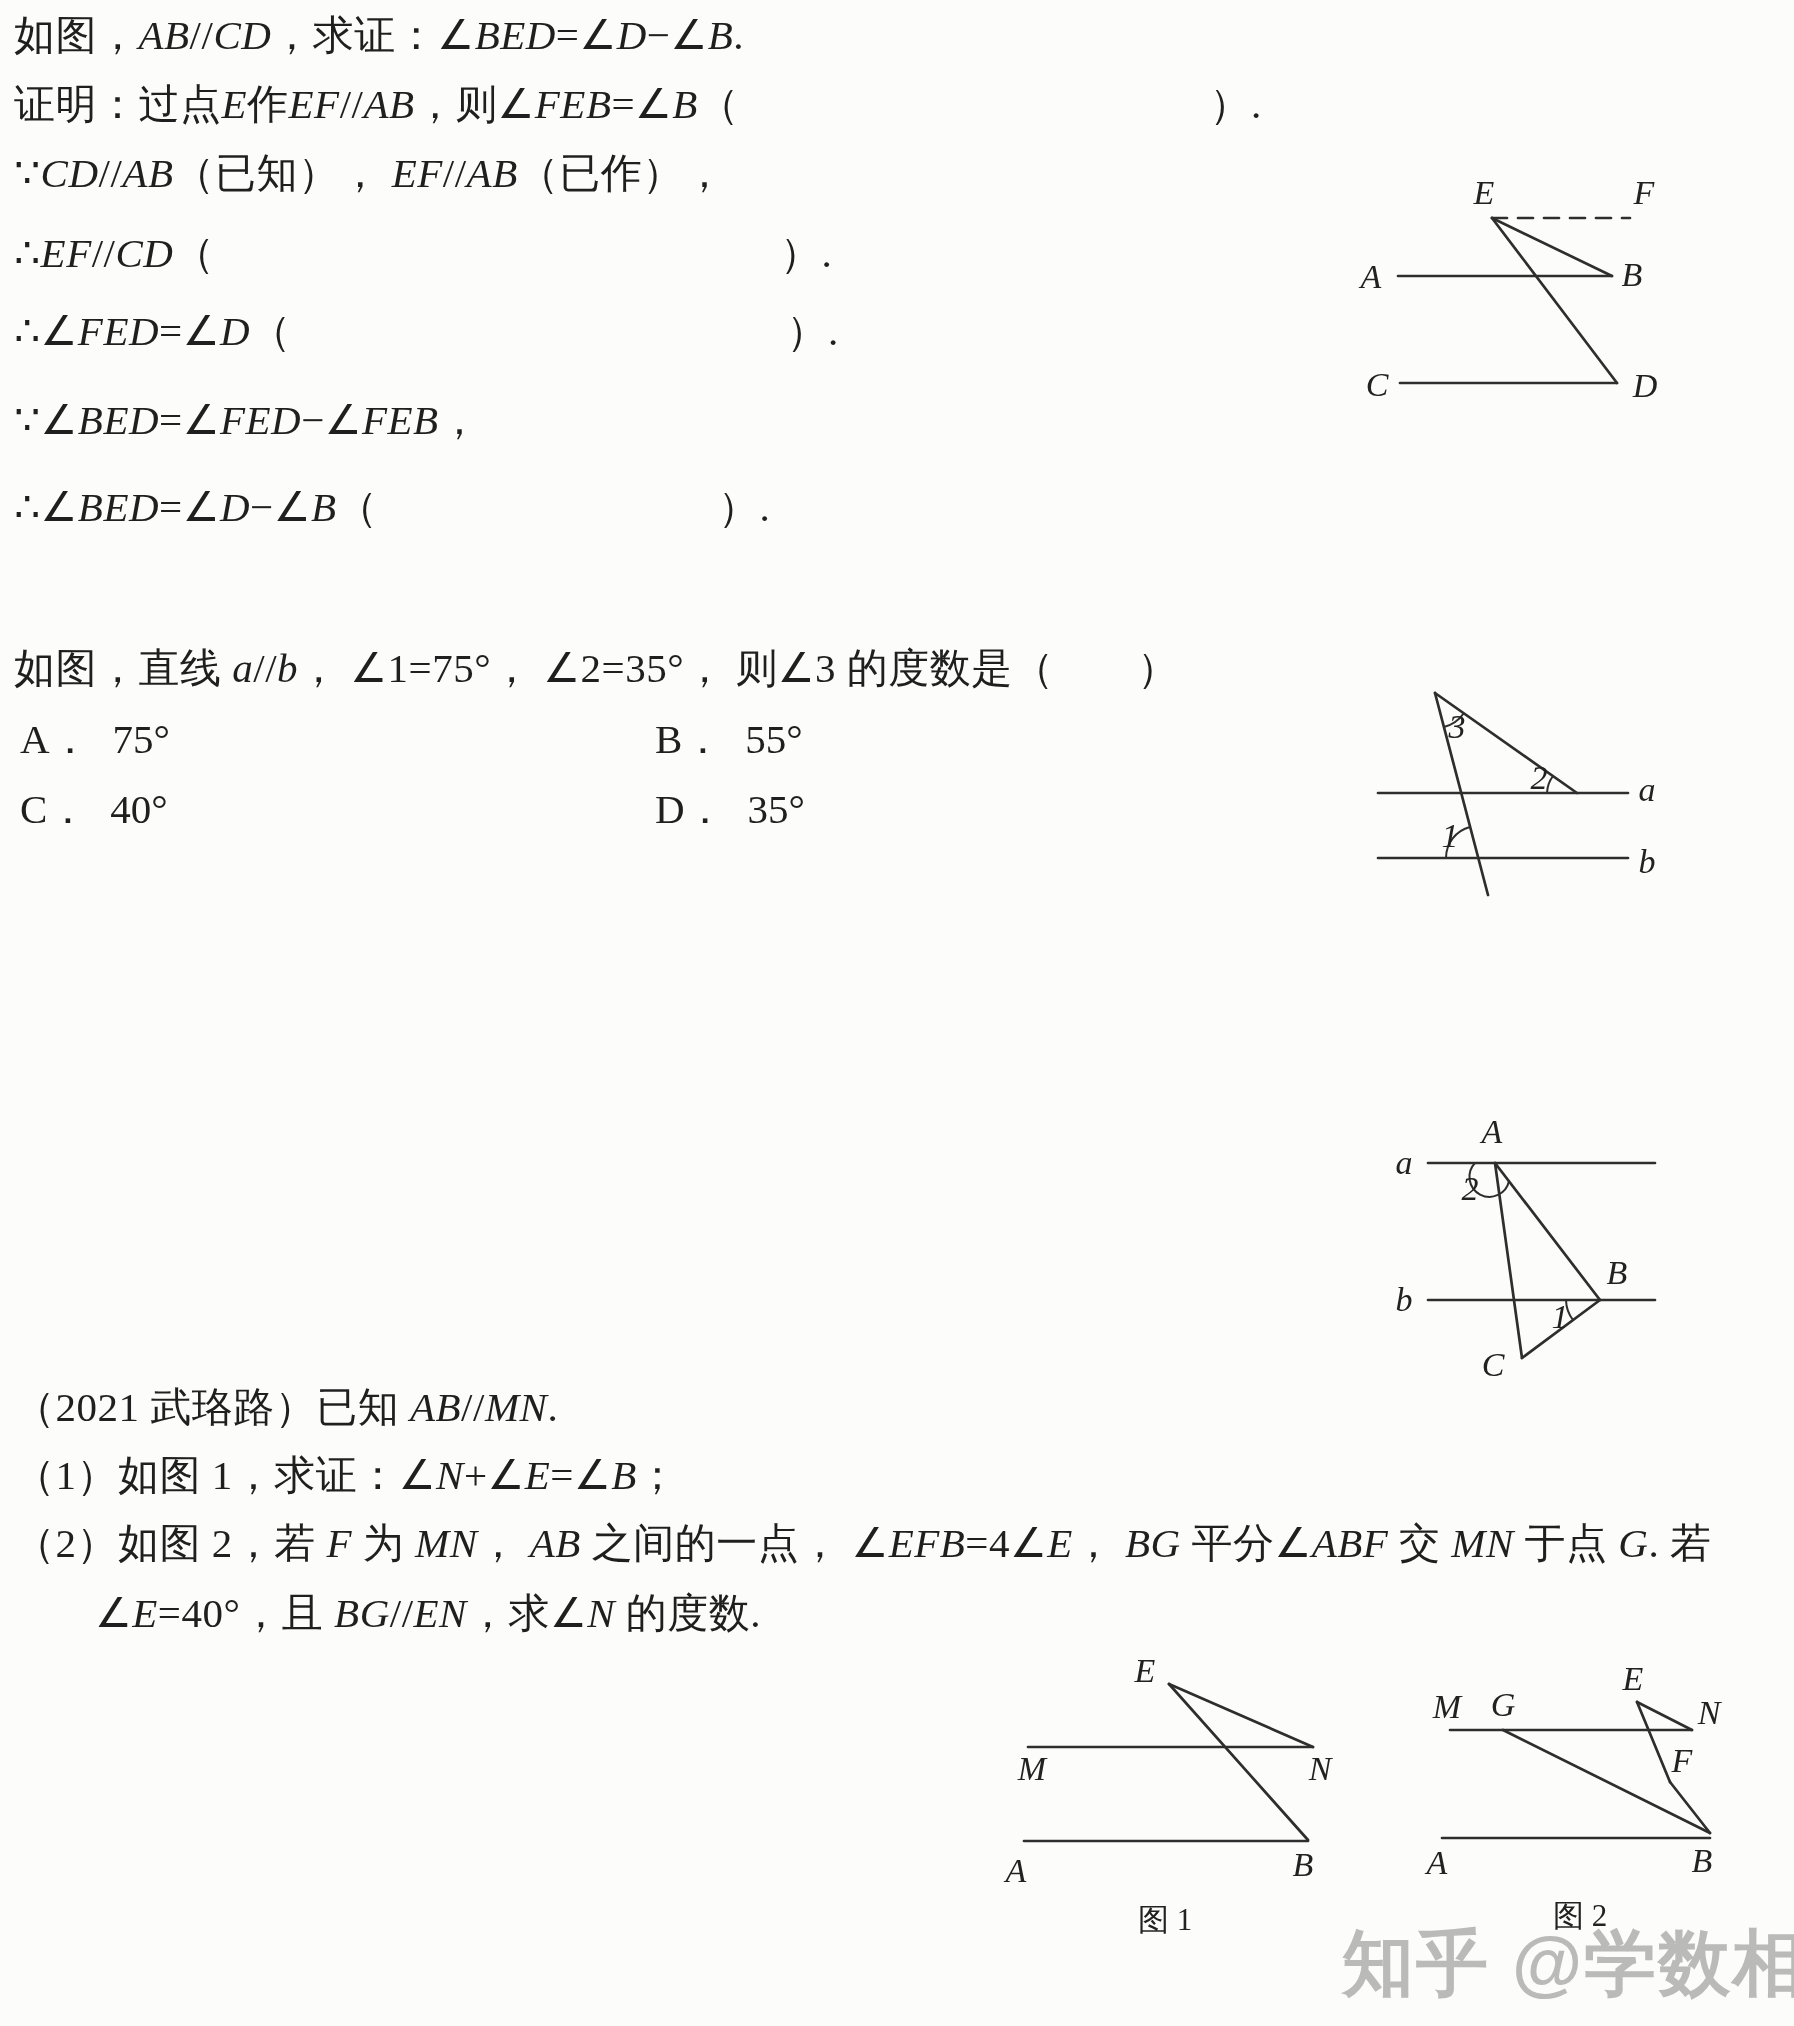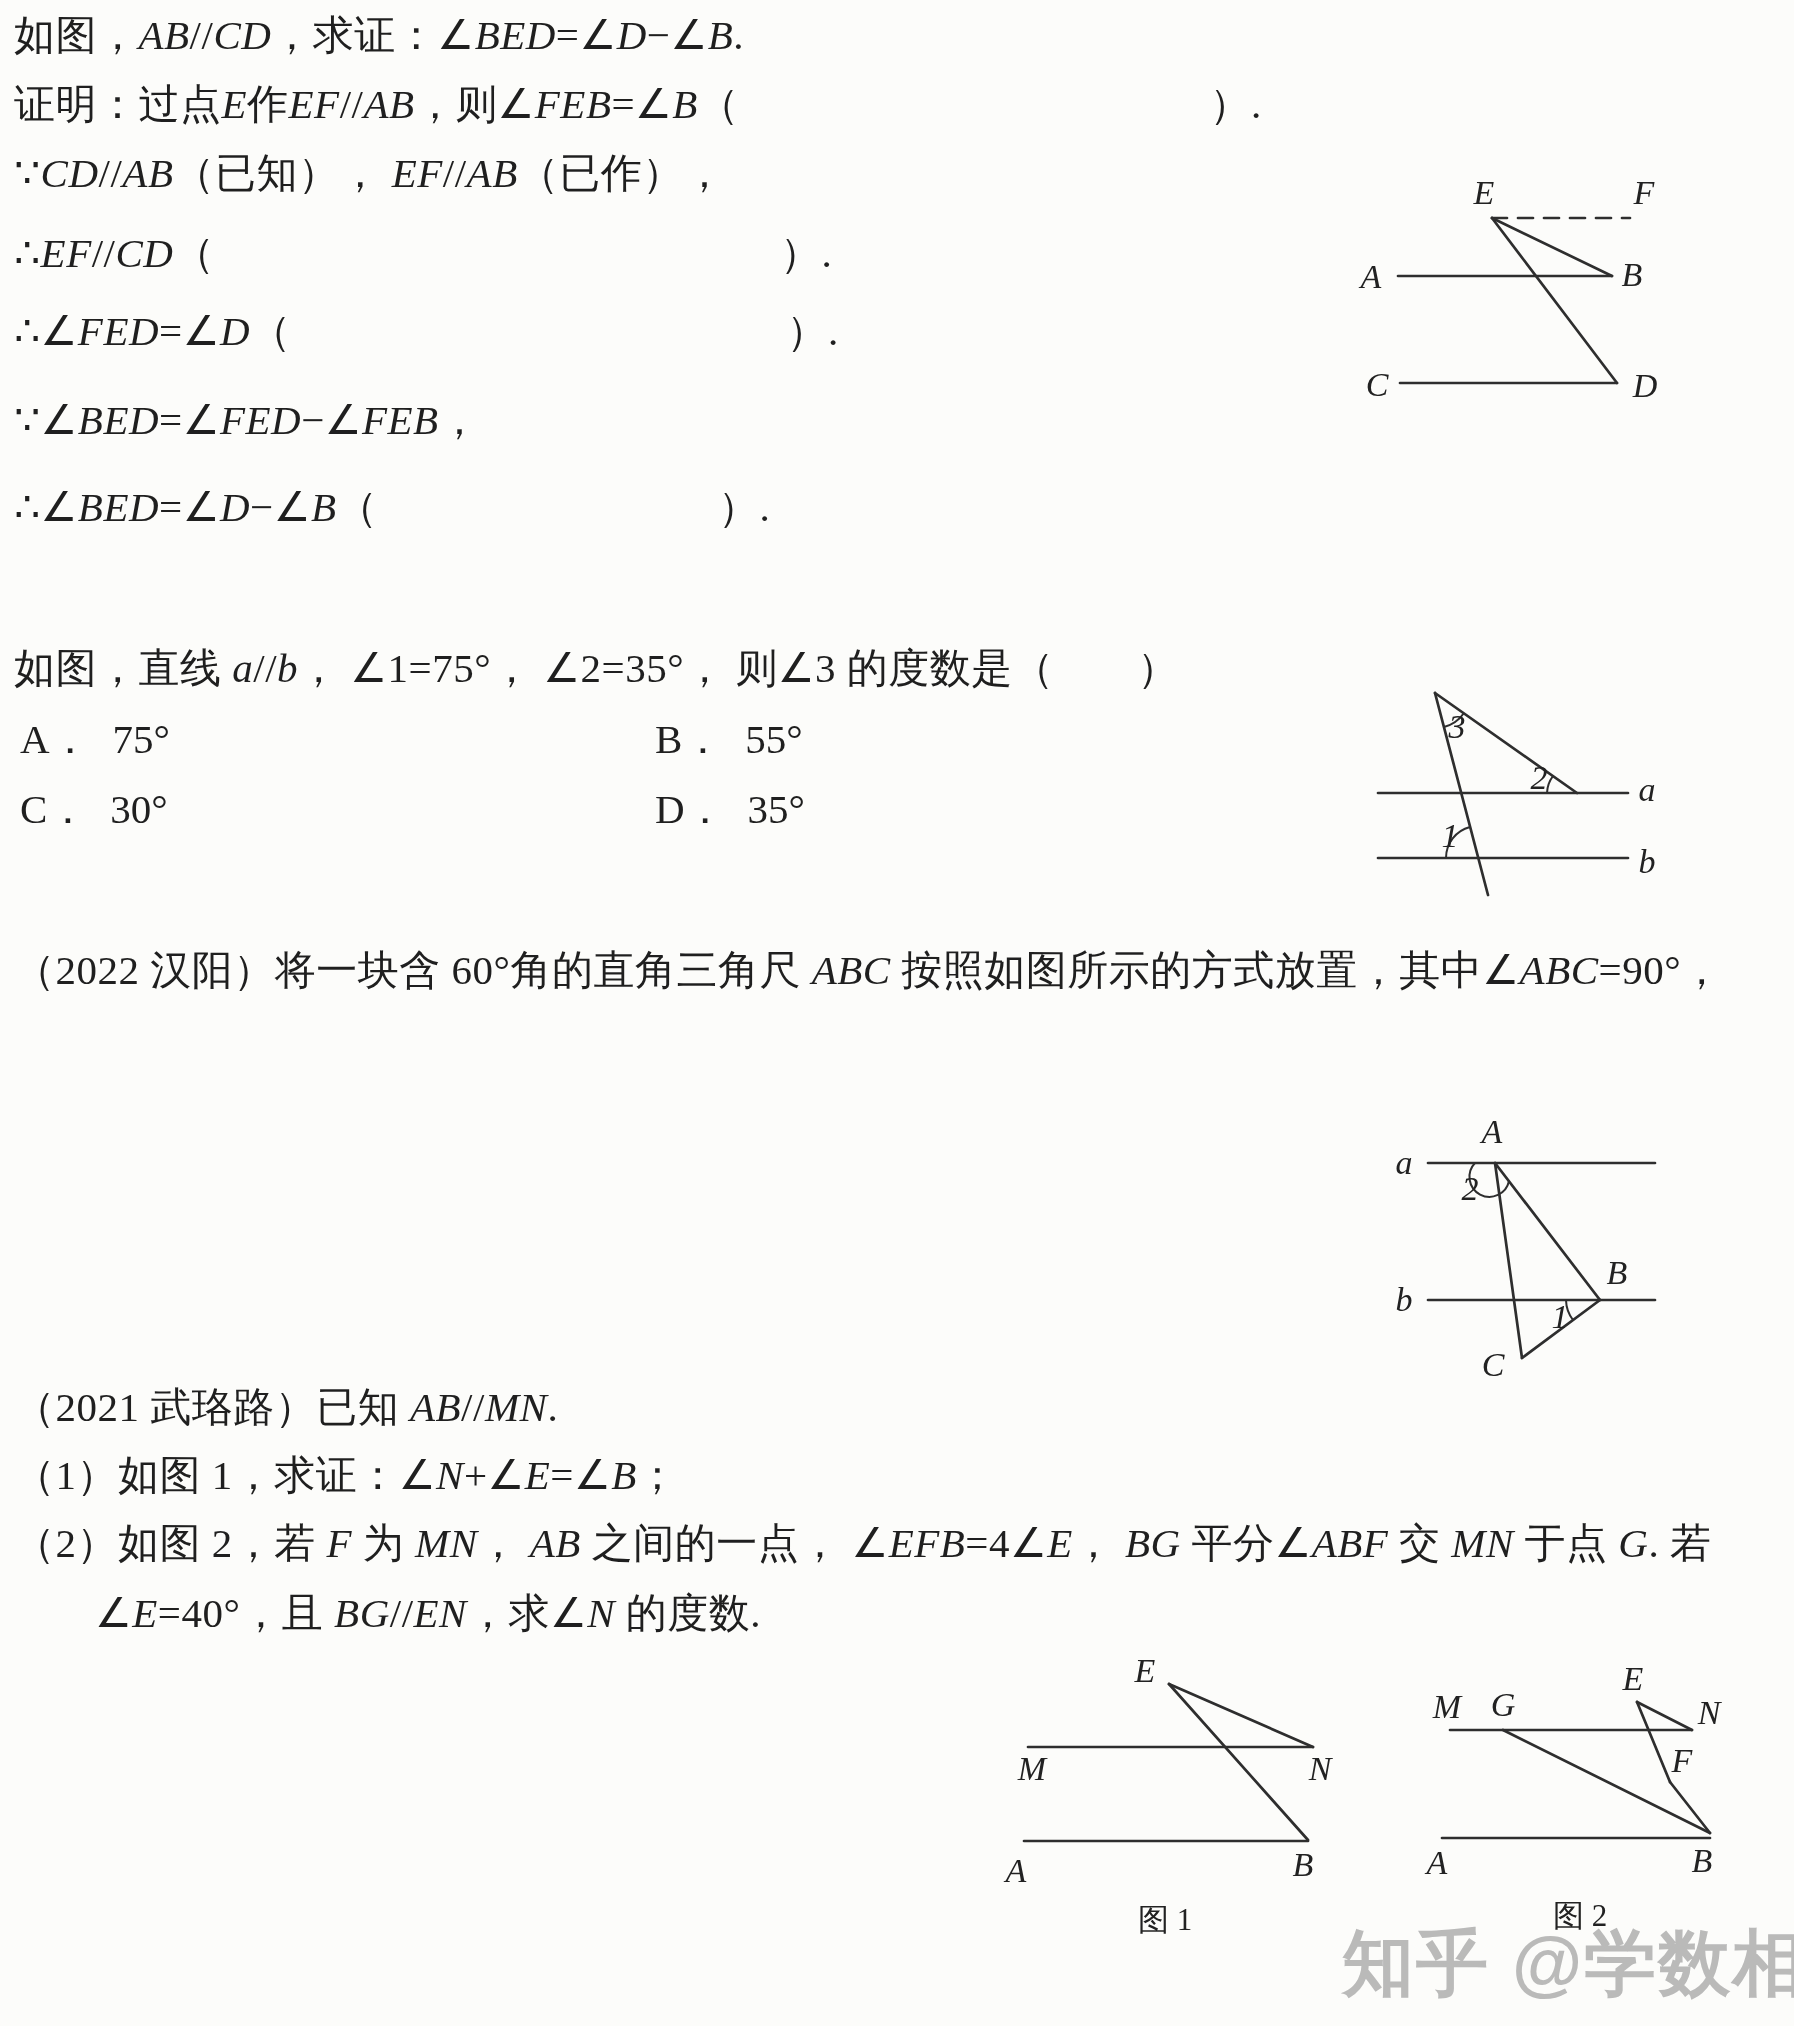--- a/index.html
+++ b/index.html
@@ -114,25 +114,24 @@
   <div class="tline" style="top:228px"><span class="mathify">∴<i>EF</i>//<i>CD</i>（</span><span class="gap" style="width:565px"></span><span>）.</span></div>
   <div class="tline" style="top:395px"><span class="mathify">∵∠<i>BED</i>=∠<i>FED</i>−∠<i>FEB</i>，</span></div>
   <div class="tline" style="top:482px"><span class="mathify">∴∠<i>BED</i>=∠<i>D</i>−∠<i>B</i>（</span><span class="gap" style="width:340px"></span><span>）.</span></div>
 
   <div class="tline" style="top:643px"><span class="mathify">如图，直线 <i>a</i>//<i>b</i>， ∠1=75°， ∠2=35°， 则∠3 的度数是（　　）</span></div>
   <div class="optrow" style="top:712px">
     <span class="opt" style="left:20px"><span class="olabel">A．</span><span class="mathify">75°</span></span>
     <span class="opt" style="left:655px"><span class="olabel">B．</span><span class="mathify">55°</span></span>
   </div>
   <div class="optrow" style="top:782px">
-    <span class="opt" style="left:20px"><span class="olabel">C．</span><span class="mathify">30°</span></span>
+    <span class="opt" style="left:20px"><span class="olabel">C．</span><span class="mathify">40°</span></span>
     <span class="opt" style="left:655px"><span class="olabel">D．</span><span class="mathify">35°</span></span>
   </div>
 
-  <div class="tline" style="top:945px"><span class="mathify">（2022 汉阳）将一块含 60°角的直角三角尺 <i>ABC</i> 按照如图所示的方式放置，其中∠<i>ABC</i>=90°，</span></div>
 
   <div class="tline" style="top:1382px"><span class="mathify">（2021 武珞路）已知 <i>AB</i>//<i>MN</i>.</span></div>
   <div class="tline" style="top:1450px"><span class="mathify">（1）如图 1，求证：∠<i>N</i>+∠<i>E</i>=∠<i>B</i>；</span></div>
   <div class="tline" style="top:1518px"><span class="mathify">（2）如图 2，若 <i>F</i> 为 <i>MN</i>， <i>AB</i> 之间的一点， ∠<i>EFB</i>=4∠<i>E</i>， <i>BG</i> 平分∠<i>ABF</i> 交 <i>MN</i> 于点 <i>G</i>. 若</span></div>
   <div class="tline" style="top:1588px;left:95px"><span class="mathify">∠<i>E</i>=40°，且 <i>BG</i>//<i>EN</i>，求∠<i>N</i> 的度数.</span></div>
 
   <div class="watermark" style="color: rgb(168, 168, 168);">知乎 @学数相伴</div>
 
 </div>
 

